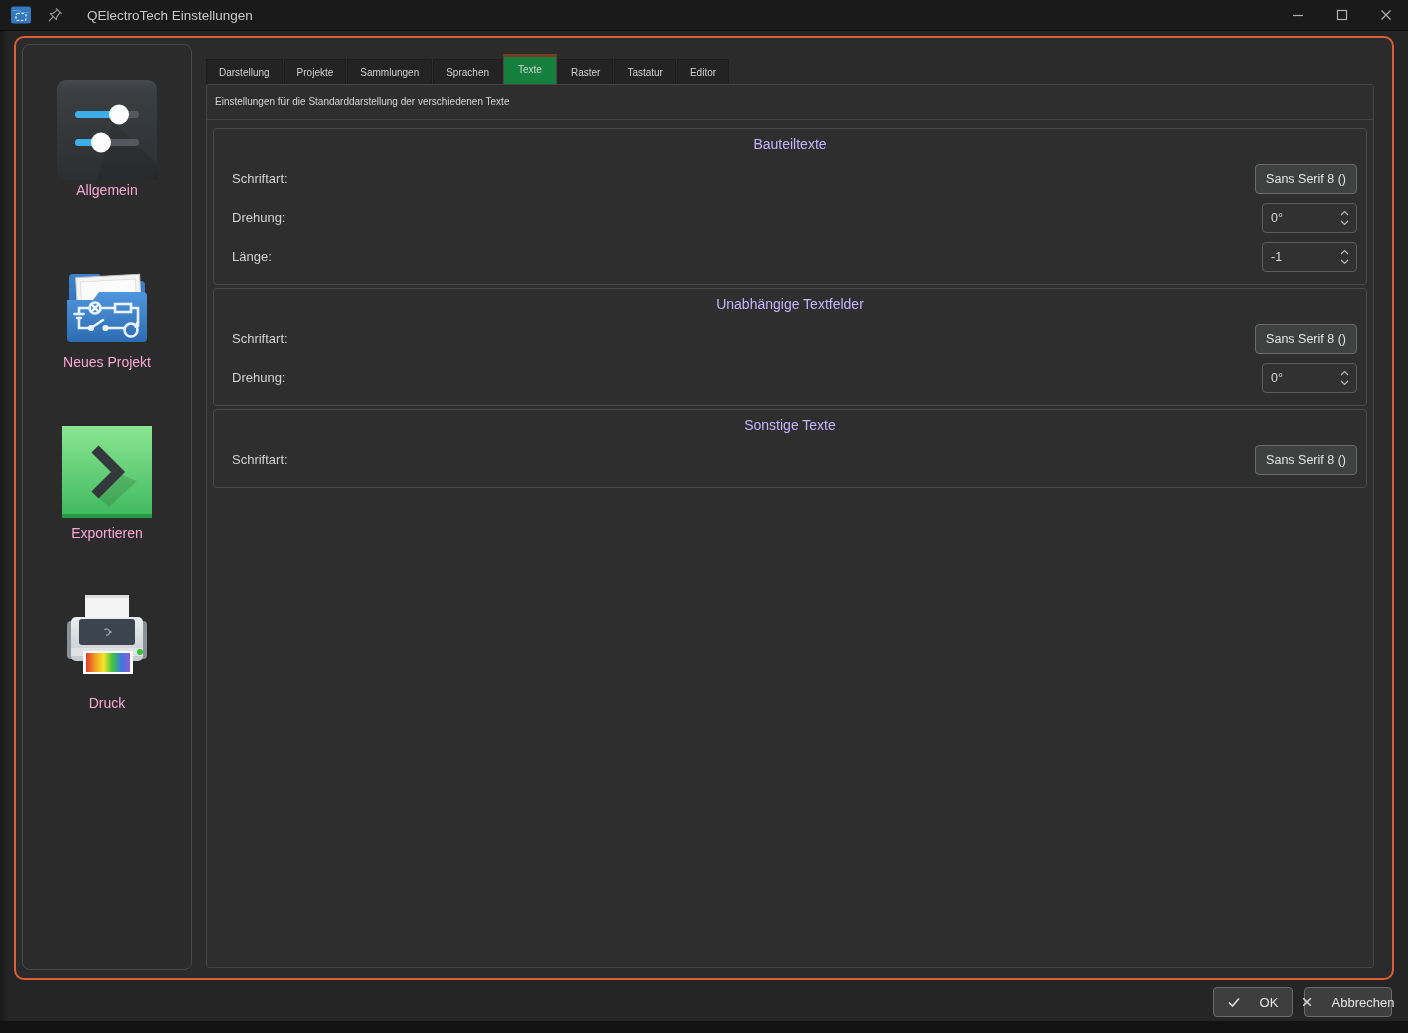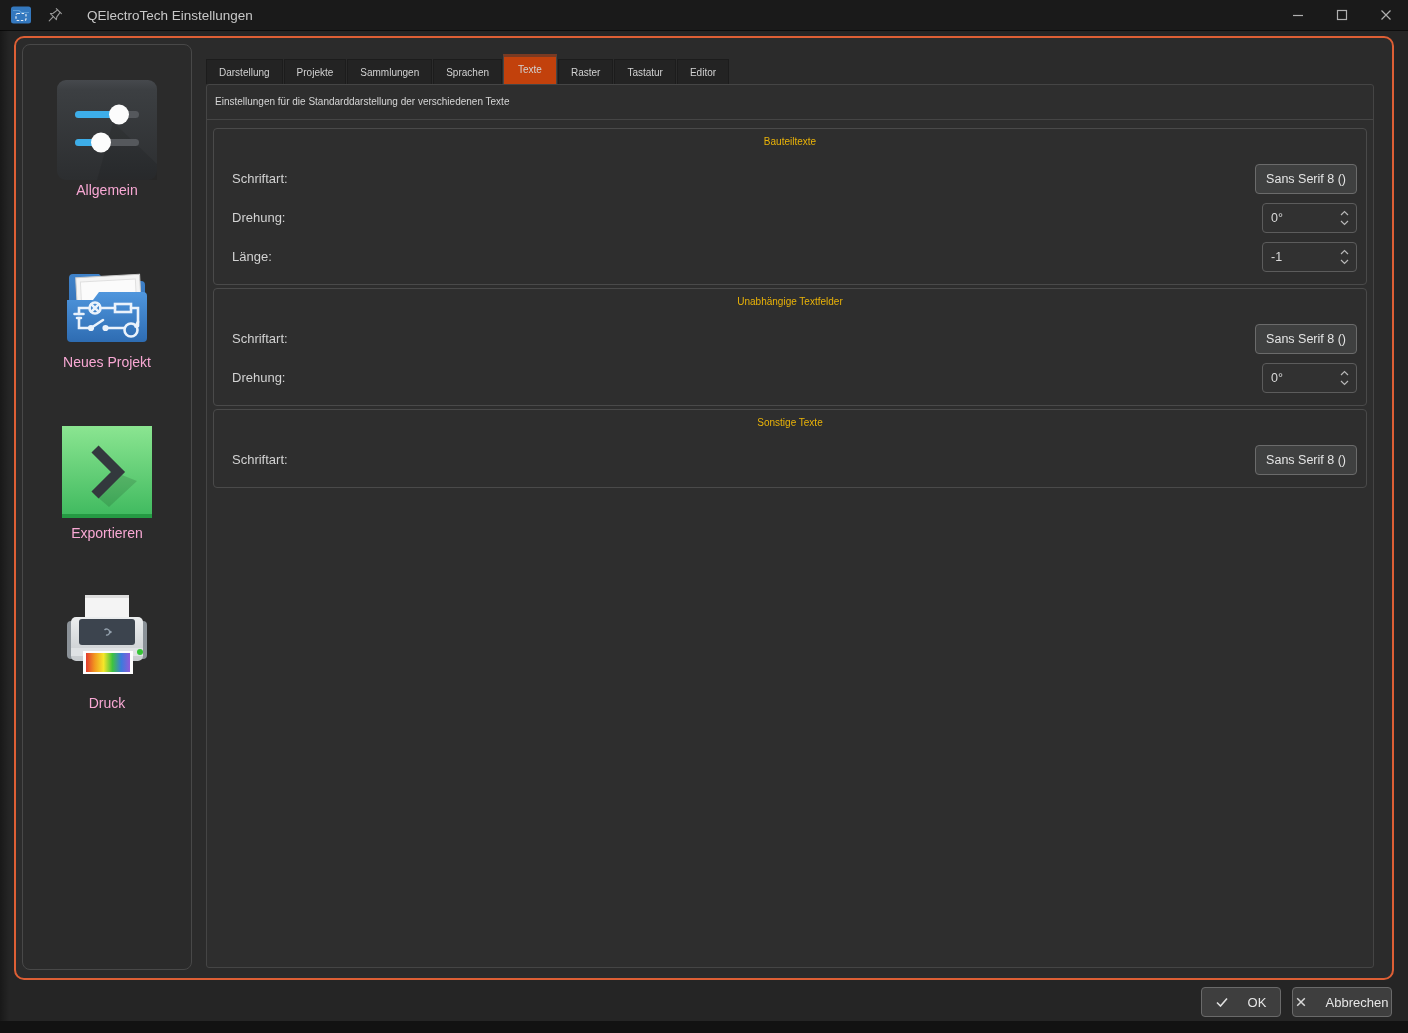--- a/index.html
+++ b/index.html
@@ -30,50 +30,50 @@
     flex-direction:column; align-items:center; cursor:default; }
   .side-icon { width:104px; height:104px; }
   .side-icon svg { display:block; }
   .side-label { font-size:14px; color:#f9a8d4; }
   
   .tab-bar { position:absolute; left:190px; top:16px; height:30px;
     display:flex; align-items:flex-end; }
   .tab { height:25px; line-height:25px; padding:0 12px; font-size:10px; color:#d2d2d2;
     background:#232323; border:1px solid #1c1c1c; border-bottom:none; margin-right:1px;
     box-sizing:border-box; cursor:default; white-space:nowrap; }
-  .tab.active { height:30px; line-height:26px; background:#c2410c;
+  .tab.active { height:30px; line-height:26px; background:#15803d;
     border:1px solid #454545; border-bottom:none; border-top:3px solid #7a3a22;
     padding:0 14px; position:relative; z-index:2; }
   .tab-panel { position:absolute; left:190px; top:46px; width:1168px; height:884px;
     background:#2e2e2e; border:1px solid #454545; border-radius:3px; box-sizing:border-box; }
   .panel-header { height:34px; line-height:34px; padding-left:8px; font-size:10px;
     color:#d6d6d6; border-bottom:1px solid #454545; }
   #groups { padding:8px 6px 0; }
   .group { border:1px solid #4a4a4a; border-radius:4px; padding:30px 9px 8px;
     margin-bottom:3px; position:relative; }
   .group-title { position:absolute; top:7px; left:0; right:0; text-align:center;
-    font-size:10px; color:#eab308; }
+    font-size:14px; color:#c4b5fd; }
   .row { height:39px; display:flex; align-items:center; justify-content:space-between;
     padding-left:9px; }
   .row-label { font-size:13px; color:#d2d2d2; }
   .ctl-btn { min-width:95px; height:30px; background:#3f4040; border:1px solid #6b6b6b;
     border-radius:4px; color:#e4e4e4; font-size:12.5px; font-family:inherit;
     padding:0 10px; box-sizing:border-box; cursor:default; }
   .spin { width:95px; height:30px; background:#313131; border:1px solid #5c5c5c;
     border-radius:4px; display:flex; align-items:center; box-sizing:border-box; }
   .spin-val { flex:1; padding-left:8px; font-size:12.5px; color:#dadada; }
   .spin-arrows { display:flex; flex-direction:column; gap:4px; padding-right:7px; }
   .spin-btn { display:flex; line-height:0; cursor:default; }
   
   .footer { position:absolute; right:16px; top:987px; display:flex; gap:11px; }
   .btn { height:30px; display:flex; align-items:center; justify-content:center; gap:20px;
     background:#3e3e3e; border:1px solid #6a6a6a; border-radius:4px; color:#e6e6e6;
     font-size:13px; font-family:inherit; cursor:default; box-sizing:border-box; }
   .btn-ok { width:80px; }
-  .btn-cancel { width:100px; }
+  .btn-cancel { width:88px; }
   .btn .ico { display:flex; line-height:0; }
 </style>
 </head>
 <body>
 
 <div class="titlebar">
   <span class="app-icon">
     <svg width="22" height="22" viewBox="0 0 22 22">
       <rect x="1" y="2.5" width="20" height="17" rx="2.5" fill="#3478be"></rect>
       <path d="M3 6.5 h6 l2 2 h8" stroke="#5b9bd5" stroke-width="1.2" fill="none"></path>

